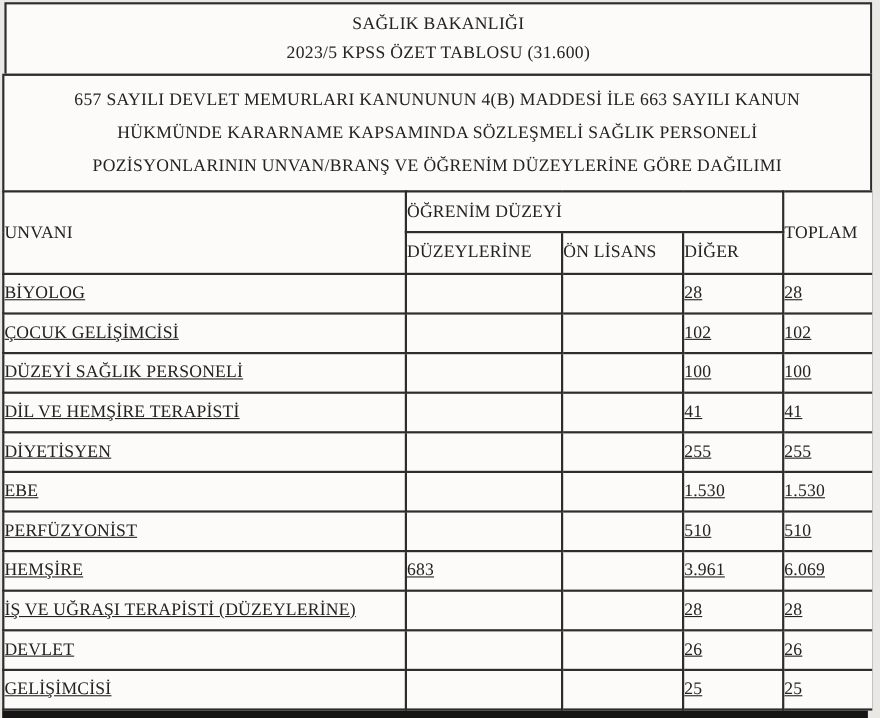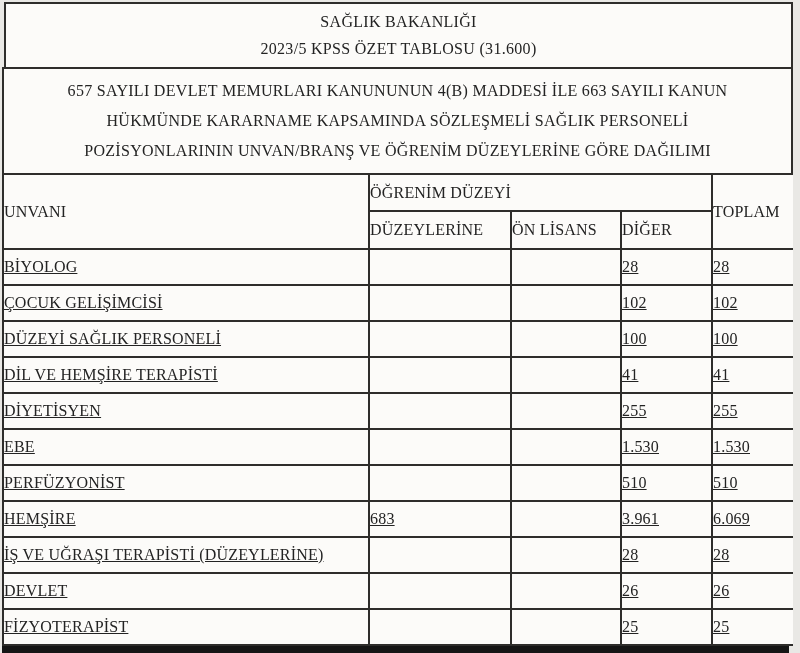--- a/index.html
+++ b/index.html
@@ -162,21 +162,21 @@
         <td class="num">28</td>
       </tr>
       <tr>
         <td class="unvan">DEVLET</td>
         <td class="num"></td>
         <td class="num"></td>
         <td class="num">26</td>
         <td class="num">26</td>
       </tr>
       <tr>
-        <td class="unvan">FİZYOTERAPİST</td>
+        <td class="unvan">GELİŞİMCİSİ</td>
         <td class="num"></td>
         <td class="num"></td>
         <td class="num">25</td>
         <td class="num">25</td>
       </tr>
     </tbody>
   </table>
 
   <div class="bottom-bar"></div>
   <div class="edge-strip"></div>

